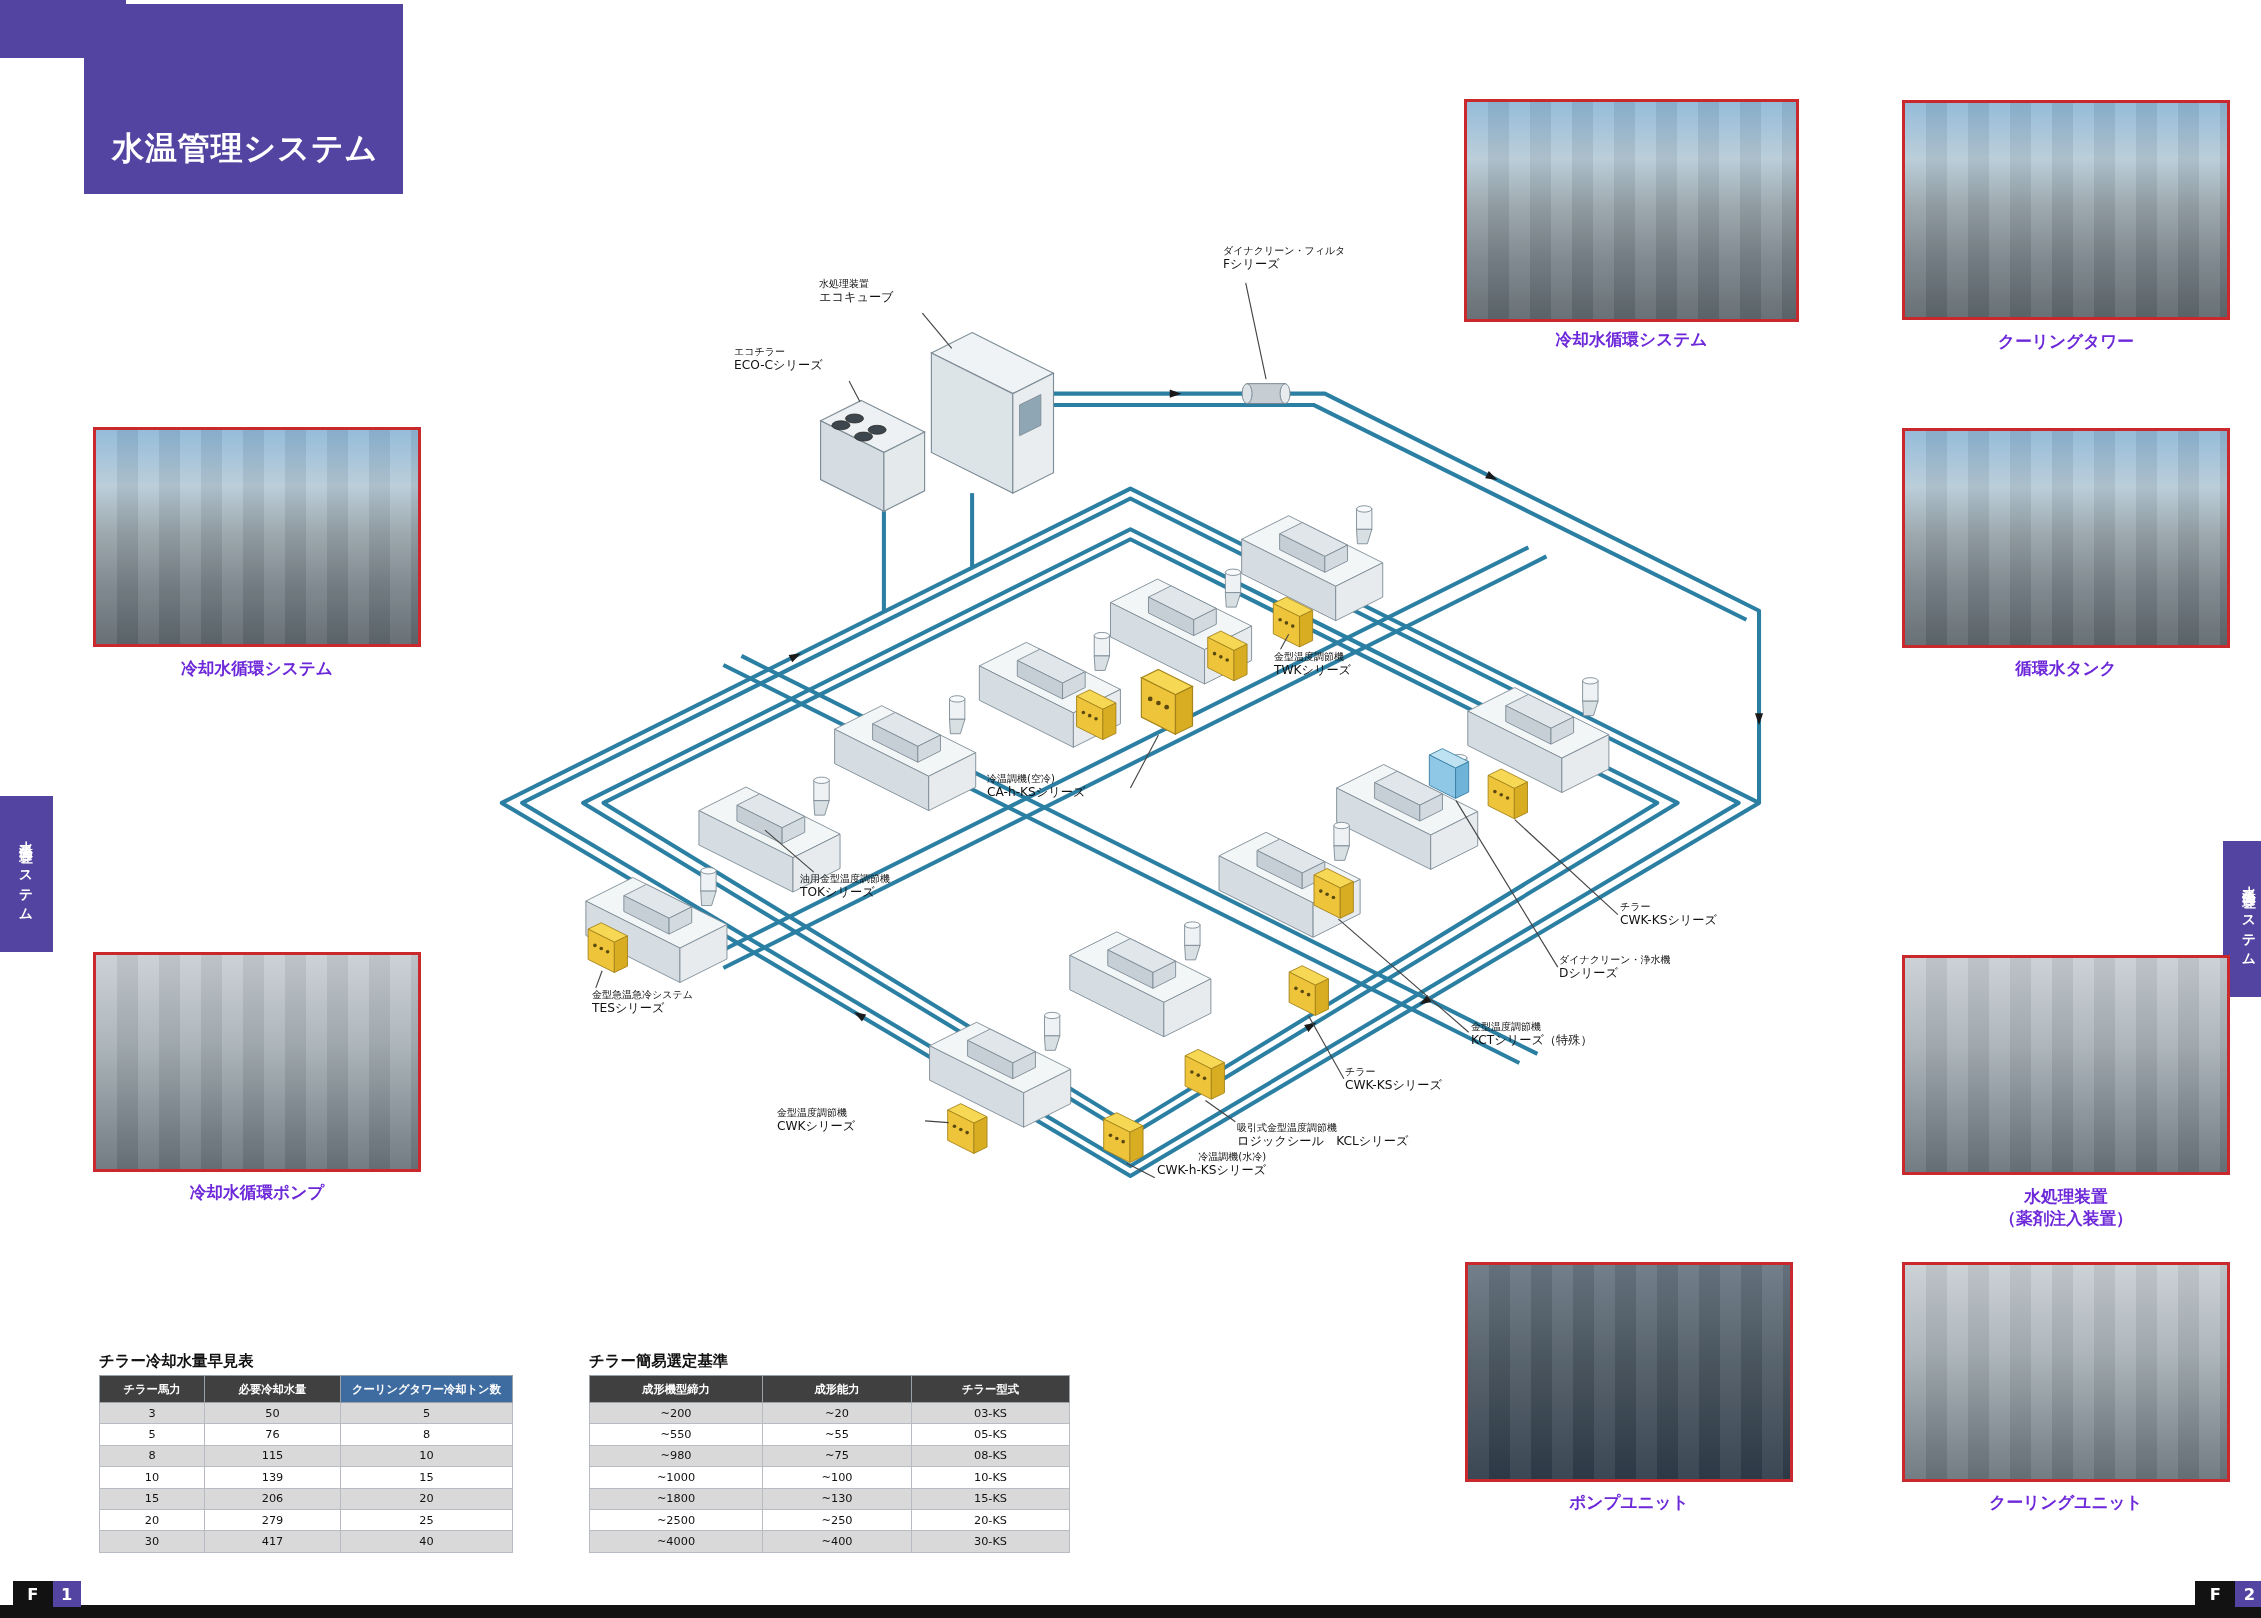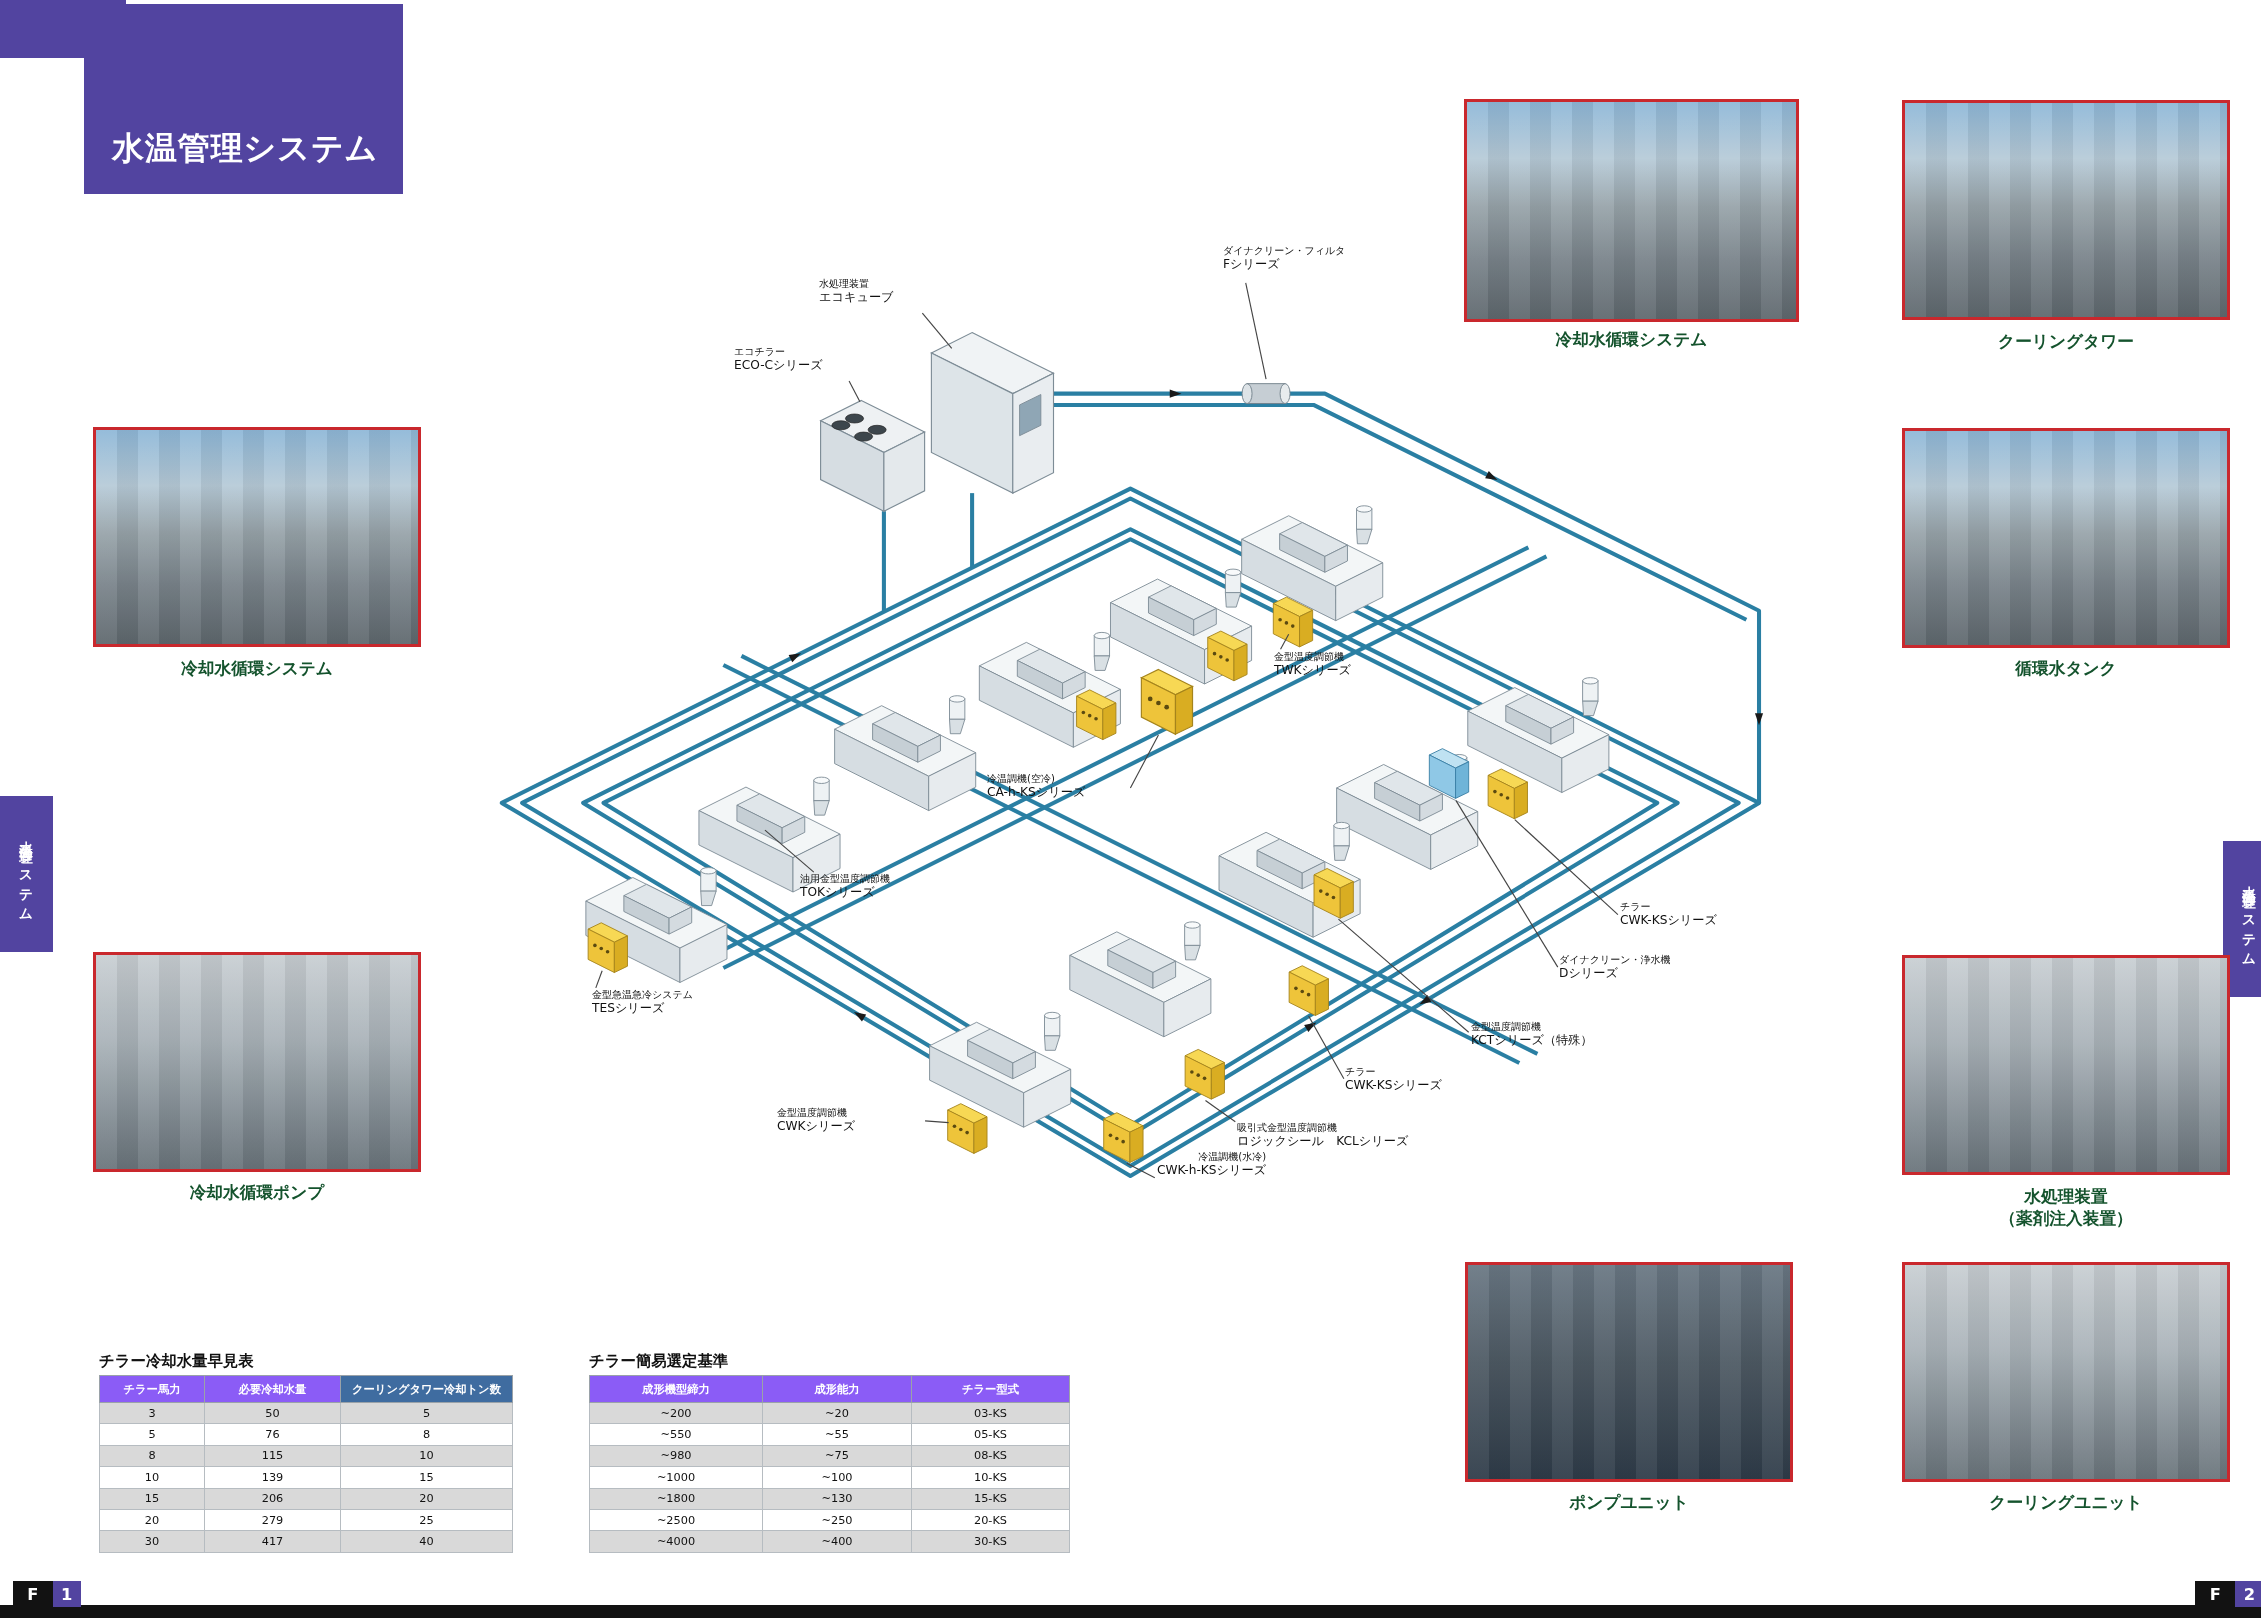--- a/index.html
+++ b/index.html
@@ -25,30 +25,30 @@
   }
   .side-tab.left{left:0;top:796px;}
   .side-tab.right{right:0;top:841px;}
   
   .photo{position:absolute;border:3.2px solid #c9282d;box-sizing:border-box;}
   .photo::after{content:"";position:absolute;inset:0;
     background:repeating-linear-gradient(90deg,rgba(255,255,255,0.06) 0 21px,rgba(0,0,0,0.06) 21px 42px);}
   .photo.outdoor{background:linear-gradient(180deg,#8fb8d8 0%,#b7cbd8 26%,#98a4aa 48%,#7a848b 72%,#5f686e 100%);}
   .photo.indoor{background:linear-gradient(180deg,#c9cfd3 0%,#aab3b9 40%,#848e95 75%,#6a747b 100%);}
   .photo.dark{background:linear-gradient(180deg,#6a7884 0%,#4e5a64 45%,#2f3c49 100%);}
-  .caption{position:absolute;font-size:16.7px;font-weight:bold;text-align:center;color:#14532d;line-height:1.3;}
+  .caption{position:absolute;font-size:16.7px;font-weight:bold;text-align:center;color:#6d28d9;line-height:1.3;}
   
   .dlabel{position:absolute;white-space:nowrap;line-height:1.3;}
   .dlabel .t{font-size:10px;font-weight:normal;}
   .dlabel .s{font-size:12.2px;}
   .diagram{position:absolute;left:452px;top:199px;width:1402px;height:1140px;}
   
   .tbl-title{position:absolute;font-size:15.4px;font-weight:bold;color:#111;white-space:nowrap;}
   table.spec{position:absolute;border-collapse:collapse;table-layout:fixed;}
-  table.spec th{background:#8b5cf6;color:#fff;font-size:11.3px;font-weight:bold;height:26px;border:0.5px solid #9aa2a8;padding:0 2.7px;}
+  table.spec th{background:#404040;color:#fff;font-size:11.3px;font-weight:bold;height:26px;border:0.5px solid #9aa2a8;padding:0 2.7px;}
   table.spec th.lt{background:#3f6ca0;}
   table.spec td{font-size:11.3px;text-align:center;height:20.4px;border:0.5px solid #b6bcc1;padding:0 2.7px;}
   table.spec tbody tr:nth-child(odd) td{background:#d9d9d9;}
   table.spec tbody tr:nth-child(even) td{background:#ffffff;}
   #flow-table{left:99px;top:1375px;width:412px;}
   #selection-table{left:589px;top:1375px;width:480px;}
   
   .footer-bar{position:absolute;left:0;bottom:0;width:100%;height:13.6px;background:#121212;}
   .pageno{position:absolute;bottom:11.8px;display:flex;height:26px;}
   .pageno.left{left:12.7px;}

